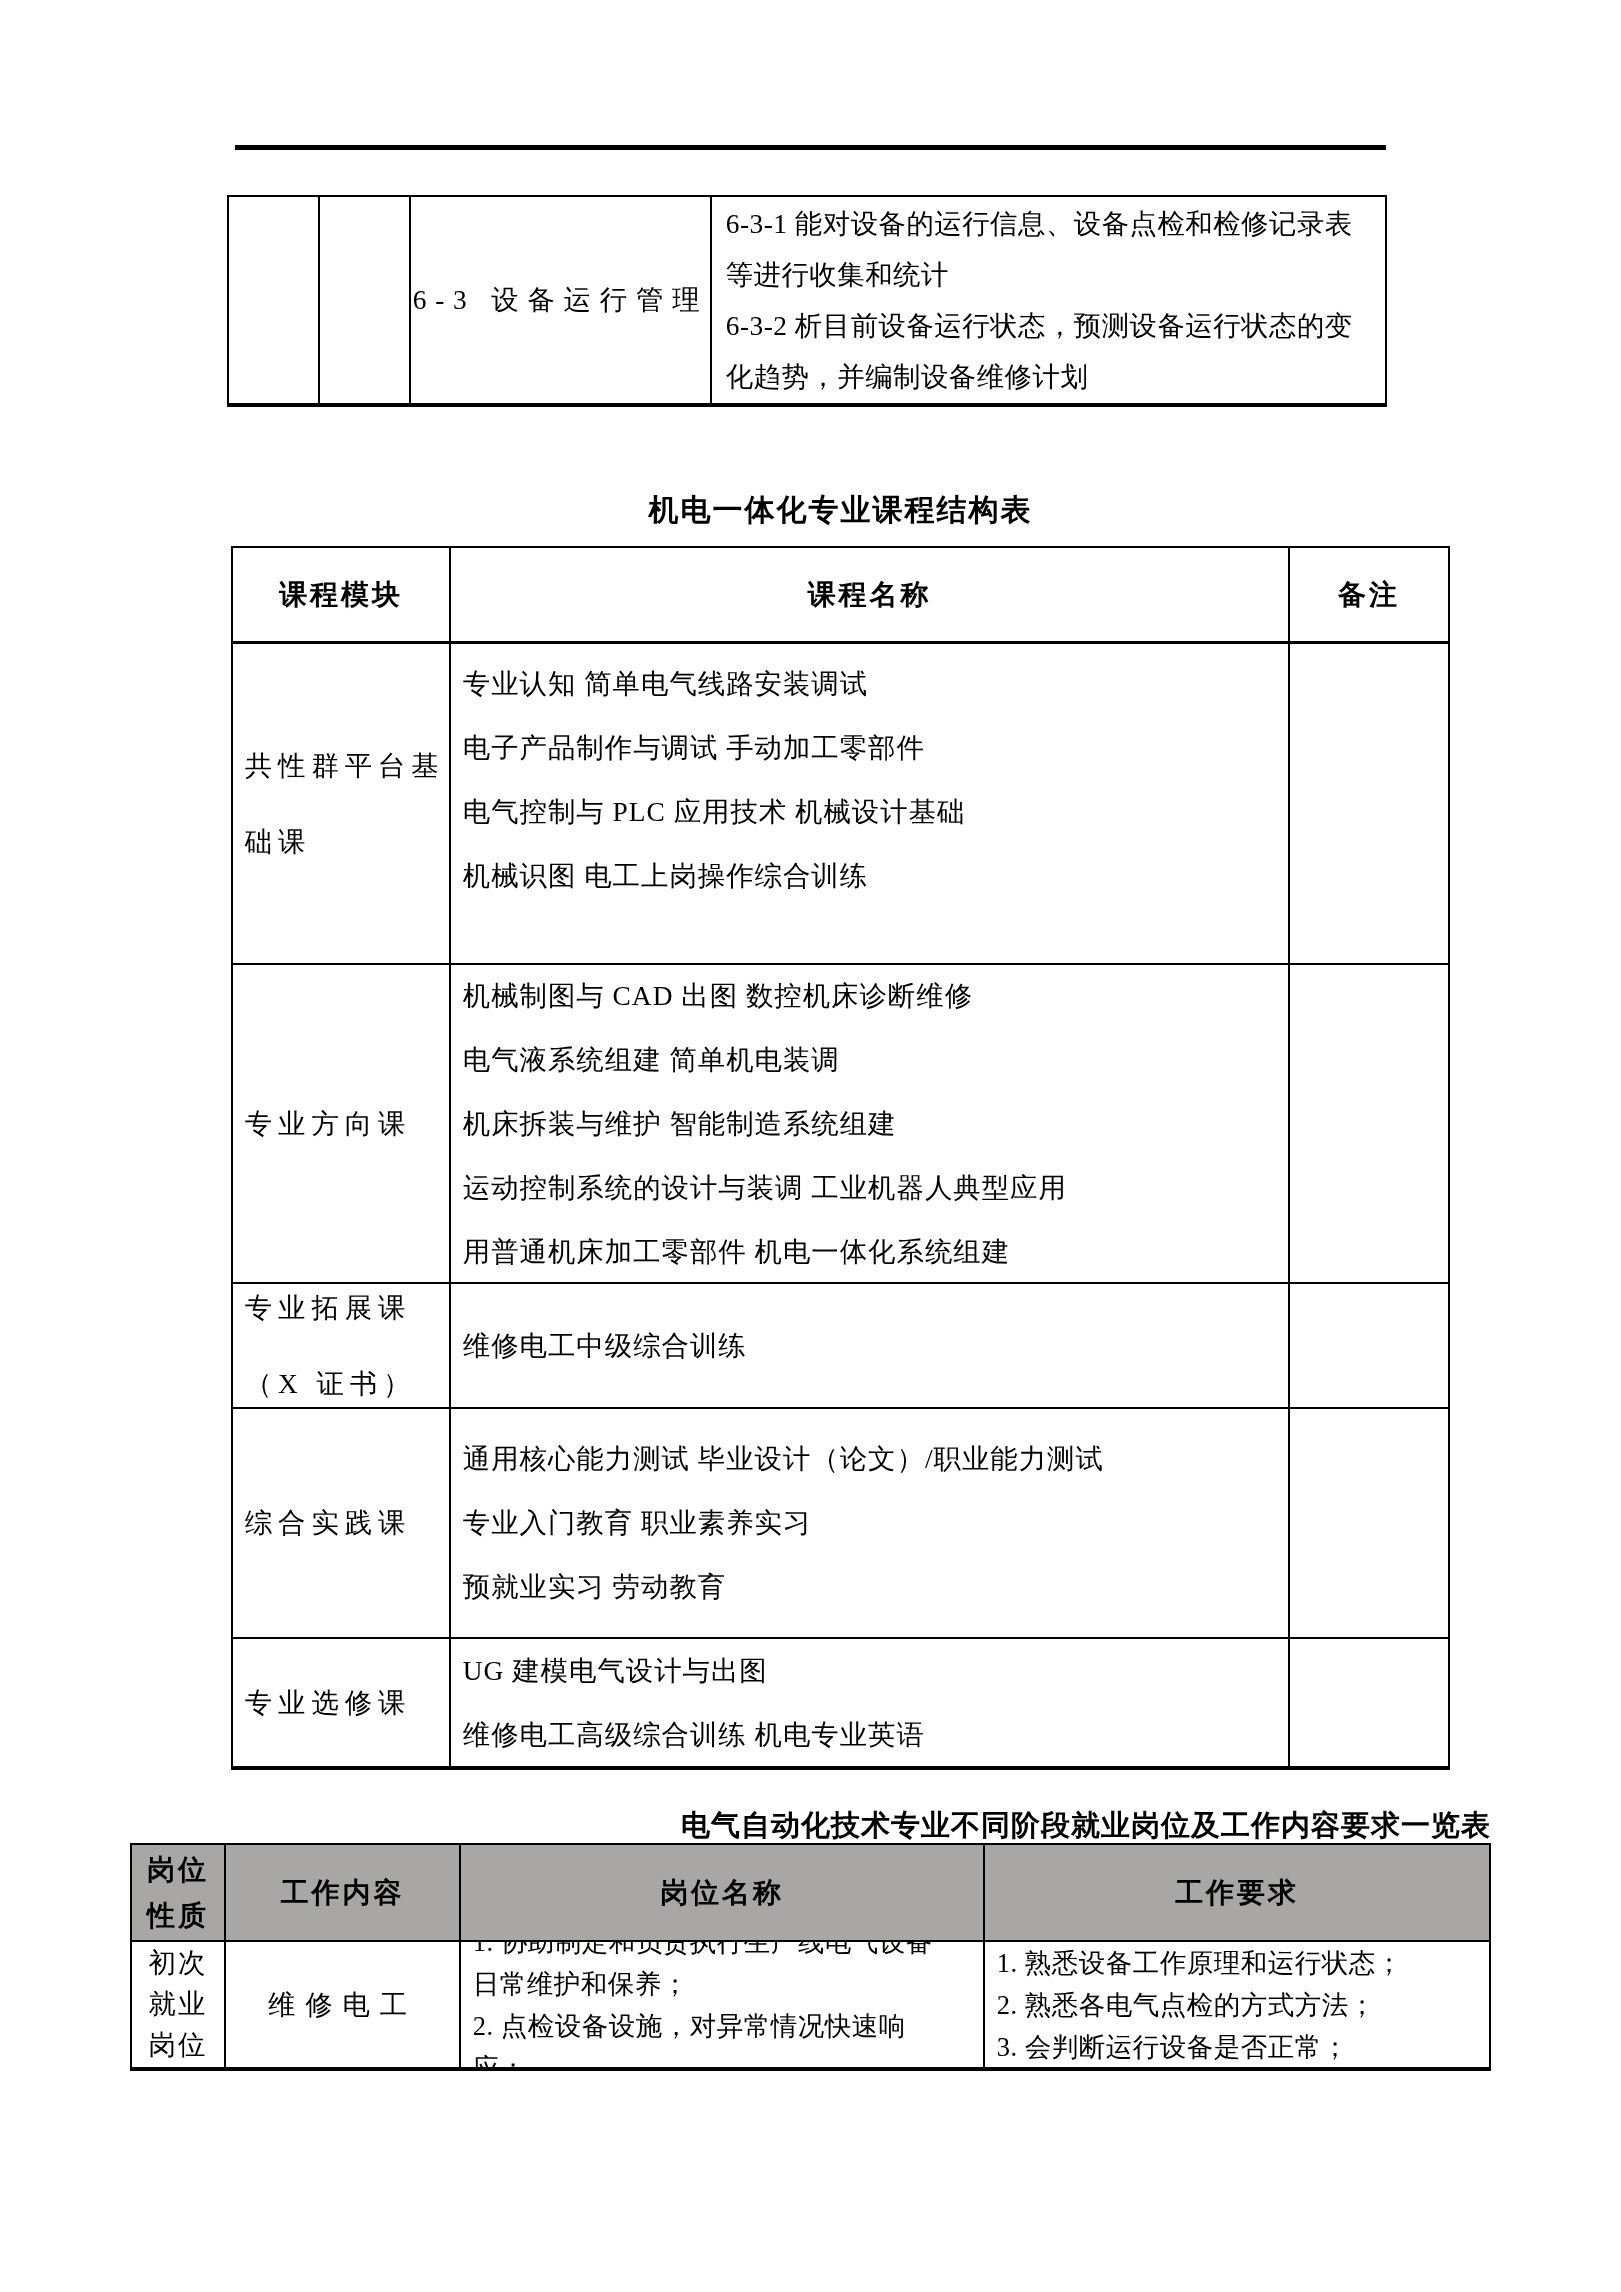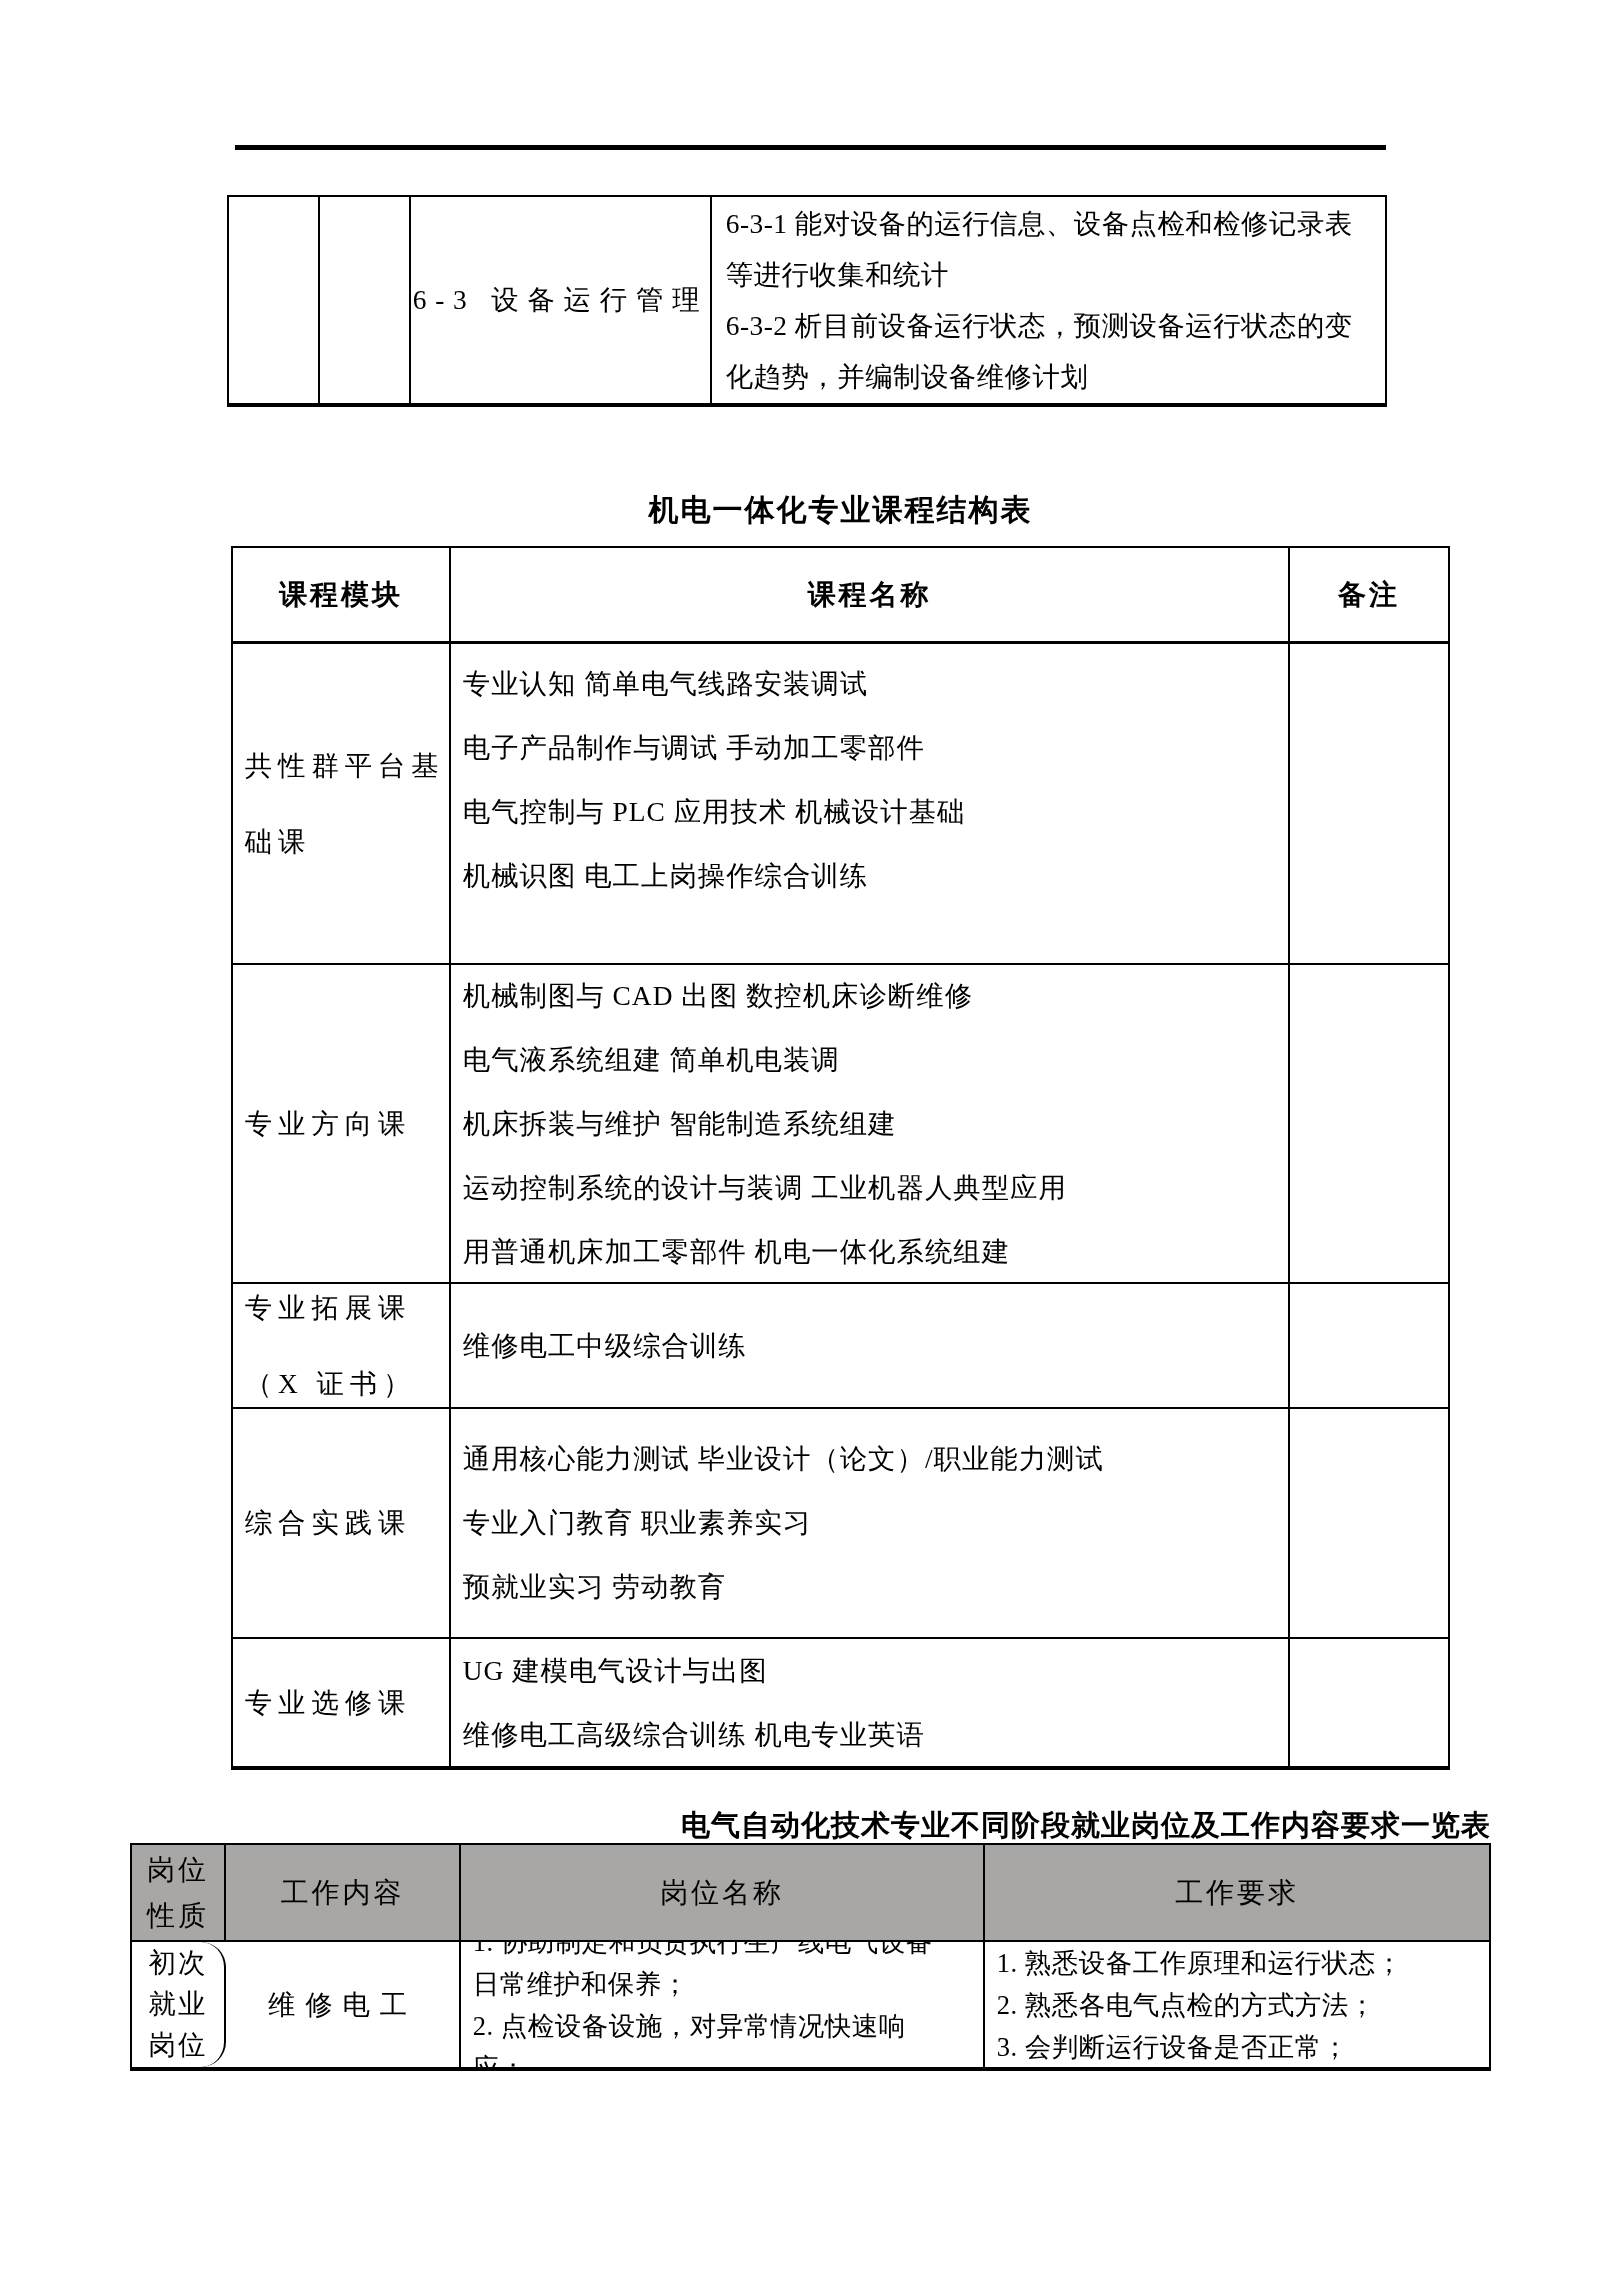--- a/index.html
+++ b/index.html
@@ -112,38 +112,37 @@
     border-bottom-width: 4.9px;
   }
   .t3-row {
     display: grid;
     grid-template-columns: 94px 235px 524px 1fr;
   }
   .t3-row > .cell { border-right: 2.9px solid #000; }
   .t3-row > .cell:last-child { border-right: none; }
   .t3-head {
     height: 95px;
-    font-weight: normal;
+    font-weight: bold;
   }
   .t3-head .cell {
     display: flex; align-items: center; justify-content: center;
     text-align: center;
     font-size: 28px; line-height: 46px; letter-spacing: 2.9px;
     padding: 0 7.8px;
   }
   .t3-body {
     height: 127px;
     border-top: 2.9px solid #000;
   }
   .t3 .nature-cell {
     display: flex; align-items: center; justify-content: center;
     text-align: center;
     font-size: 27.4px; line-height: 41px; letter-spacing: 2px;
     padding: 0 7.8px;
-    border-radius: 25px;
   }
   .t3 .job-cell {
     display: flex; align-items: center; justify-content: center;
     font-size: 27.4px; letter-spacing: 9.8px;
   }
   .t3 .list-cell {
     display: flex; flex-direction: column; justify-content: center;
     padding: 0 23.5px 0 11.8px;
   }
   .t3 .list-cell p {

